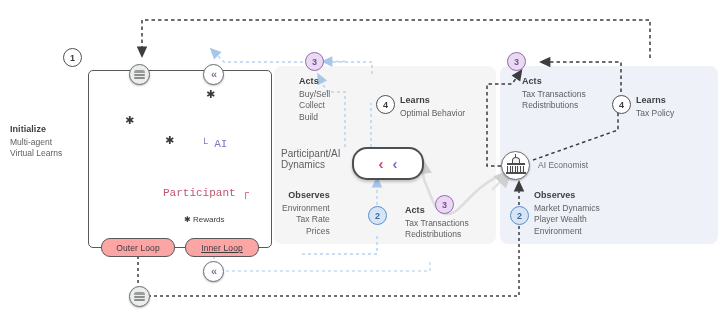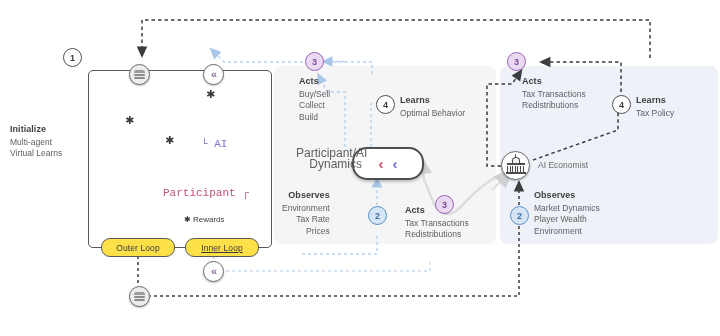--- a/index.html
+++ b/index.html
@@ -12,21 +12,21 @@
   
   .panel{position:absolute;border-radius:8px;}
   #panel-agents{left:274px;top:66px;width:222px;height:178px;background:#f5f5f6;}
   #panel-planner{left:500px;top:66px;width:218px;height:178px;background:#eef2f8;}
 
   
   #world-box{position:absolute;left:88px;top:70px;width:182px;height:176px;
              border:1.6px solid #59595b;border-radius:5px;background:#ffffff;}
 
   .loop-pill{position:absolute;height:17px;border:1.5px solid #59595b;border-radius:9px;
-             background:#fde047;display:flex;align-items:center;justify-content:center;
+             background:#fca5a5;display:flex;align-items:center;justify-content:center;
              font-size:8.5px;color:#3b3b3d;font-weight:400;letter-spacing:.1px;}
   #pill-outer{left:101px;top:238px;width:72px;}
   #pill-inner{left:185px;top:238px;width:72px;text-decoration:underline;}
 
   
   .star{position:absolute;color:#3a3a3c;font-size:11px;line-height:11px;}
   .wlabel{position:absolute;font-size:8px;white-space:nowrap;}
   .mono-tag{font-family:"Liberation Mono","DejaVu Sans Mono",monospace;font-size:11px;}
 
   
@@ -94,21 +94,21 @@
   .tb{position:absolute;font-size:8.5px;line-height:11.5px;color:#5e5f61;white-space:nowrap;}
   .tb .hd{font-weight:700;color:#3e3f41;font-size:9px;letter-spacing:.05px;display:block;margin-bottom:1px;}
   .tb.right{text-align:right;}
   .tb .ln{display:block;}
 
   #txt-initialize{left:10px;top:76px;width:84px;text-align:left;white-space:normal;margin-top:48px;}
   #txt-acts-a{left:299px;top:76px;}
   #txt-learns-a{left:400px;top:95px;}
   #txt-observes-a{left:282px;top:190px;text-align:right;}
   #txt-acts-b{left:405px;top:205px;}
-  #txt-players-label{left:296px;top:148px;text-align:right;width:66px;font-size:12px;line-height:11px;}
+  #txt-players-label{left:281px;top:148px;text-align:left;width:66px;font-size:10px;line-height:11px;}
   #txt-acts-c{left:522px;top:76px;}
   #txt-learns-b{left:636px;top:95px;}
   #txt-observes-b{left:534px;top:190px;}
   #txt-economist{left:538px;top:160px;font-size:8.5px;color:#6a6b6d;}
 </style>
 </head>
 <body>
 
 <div id="stage">
 

